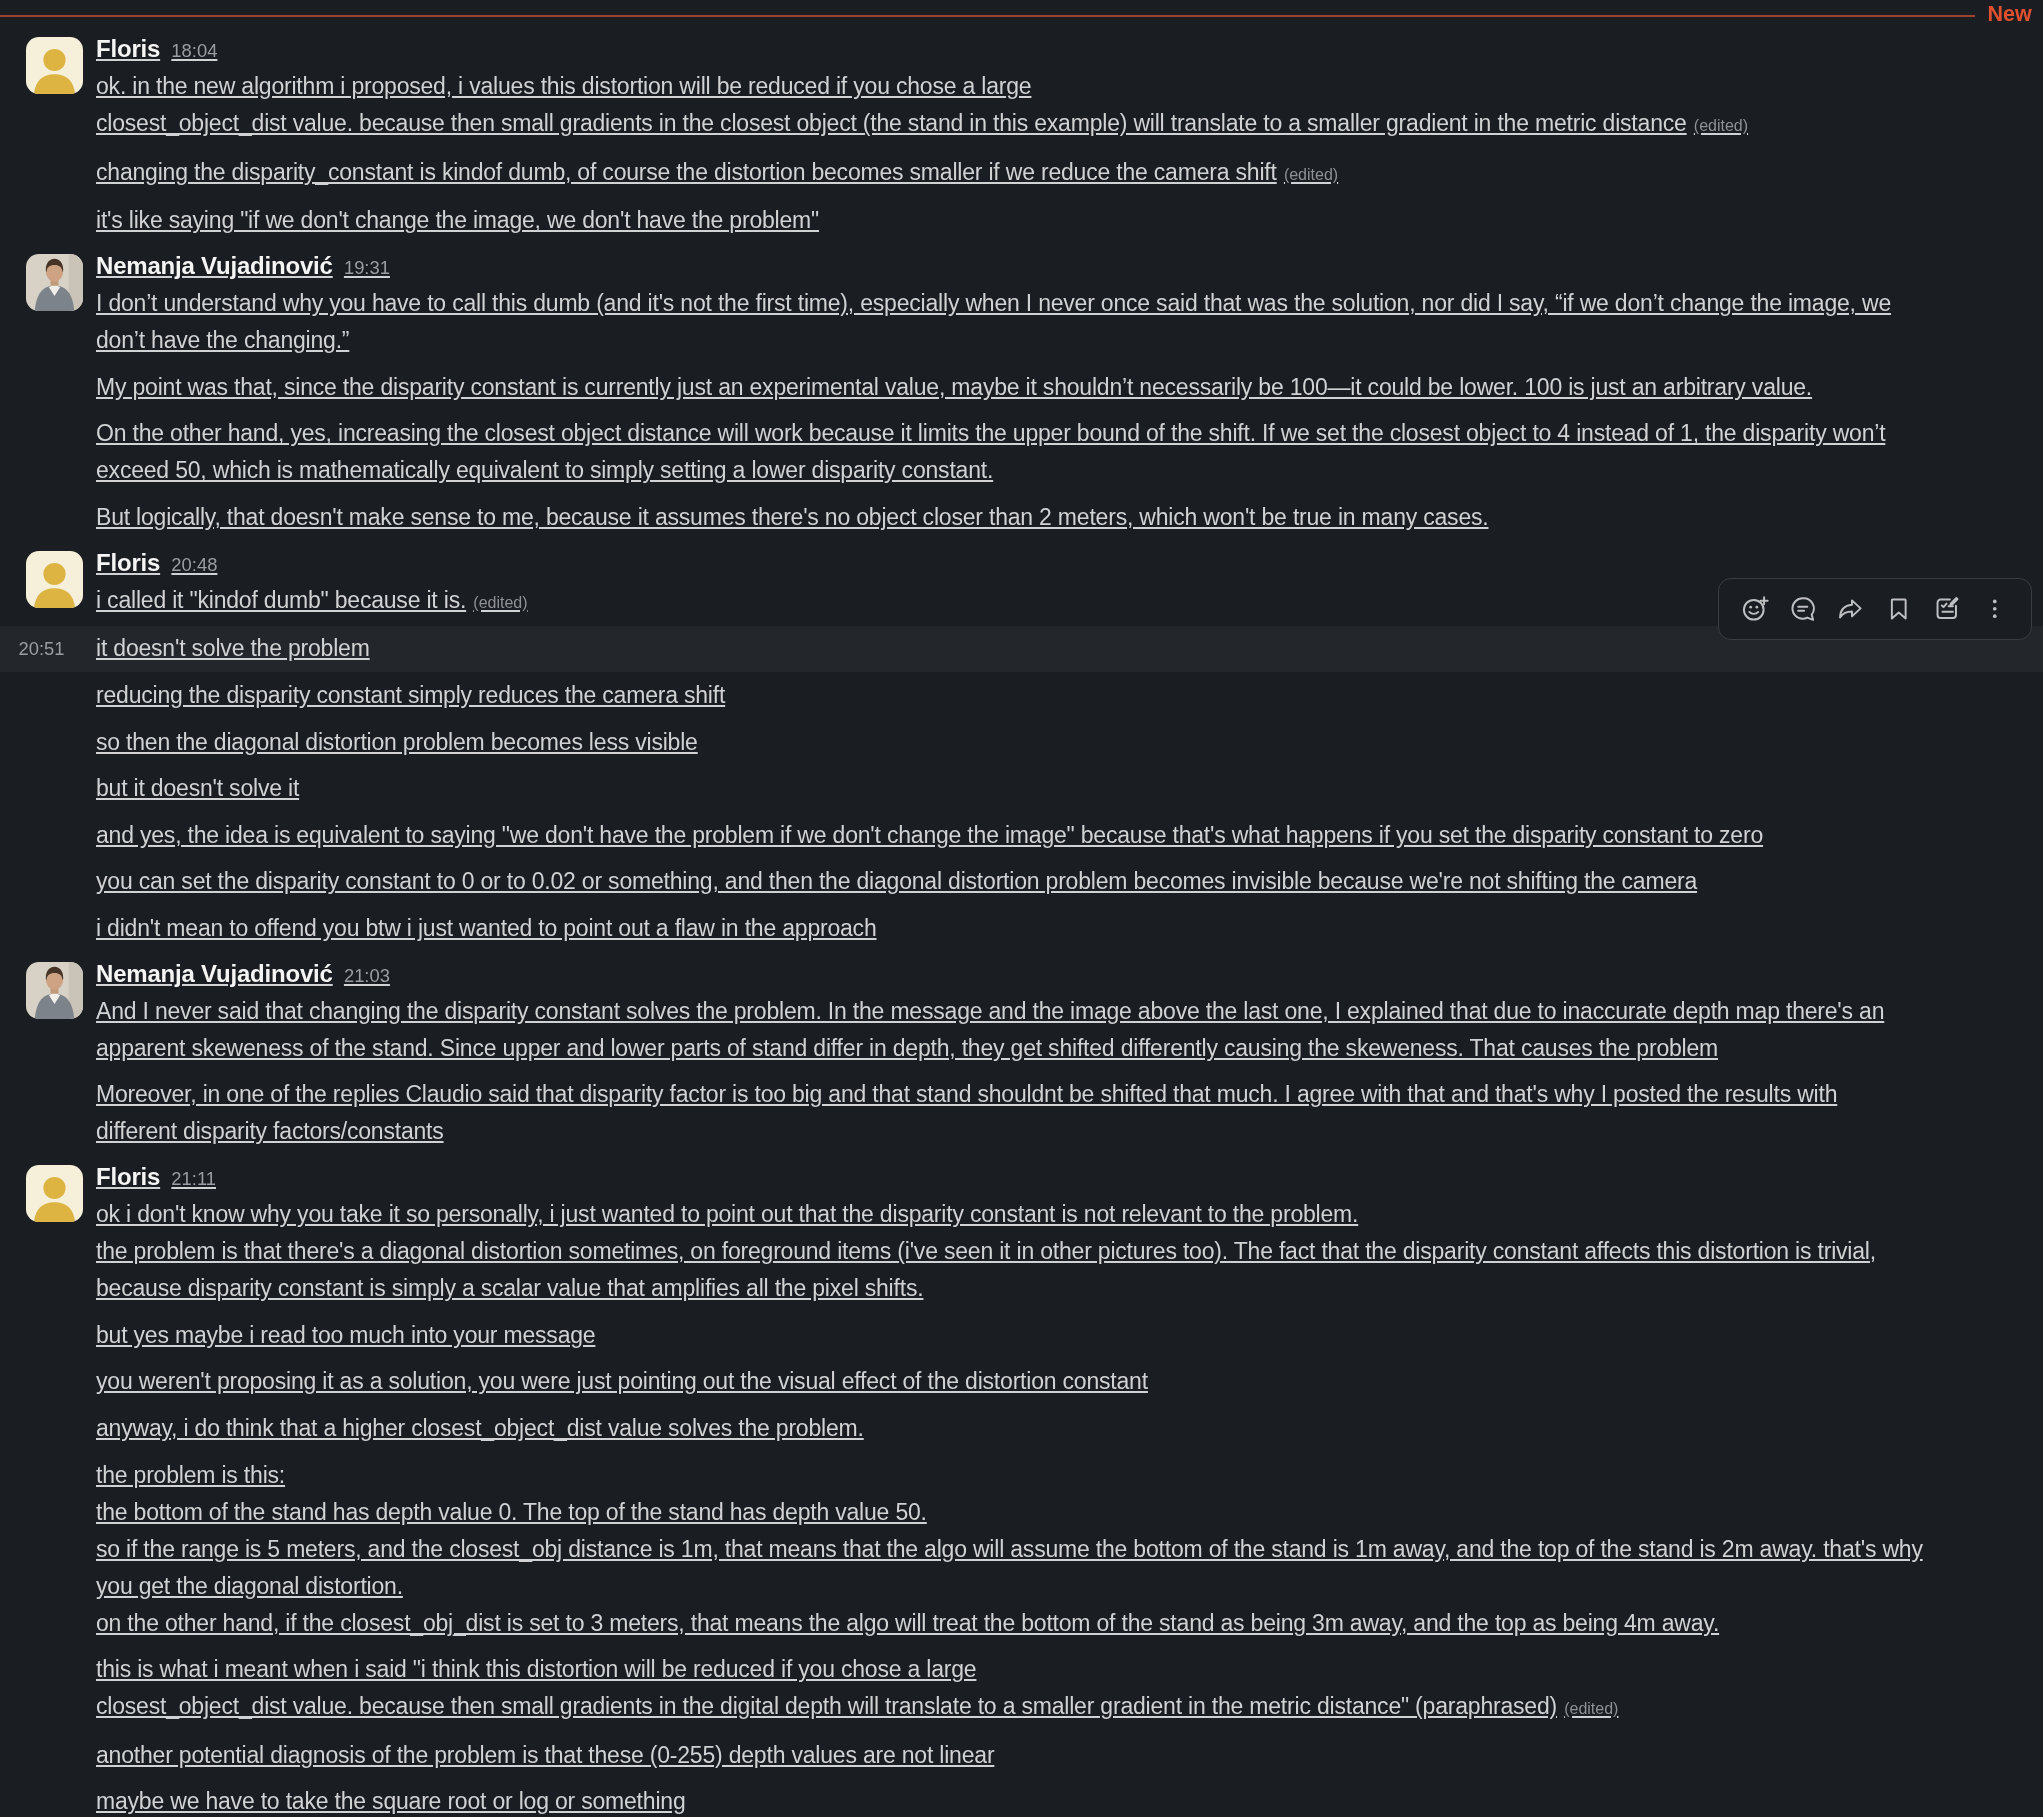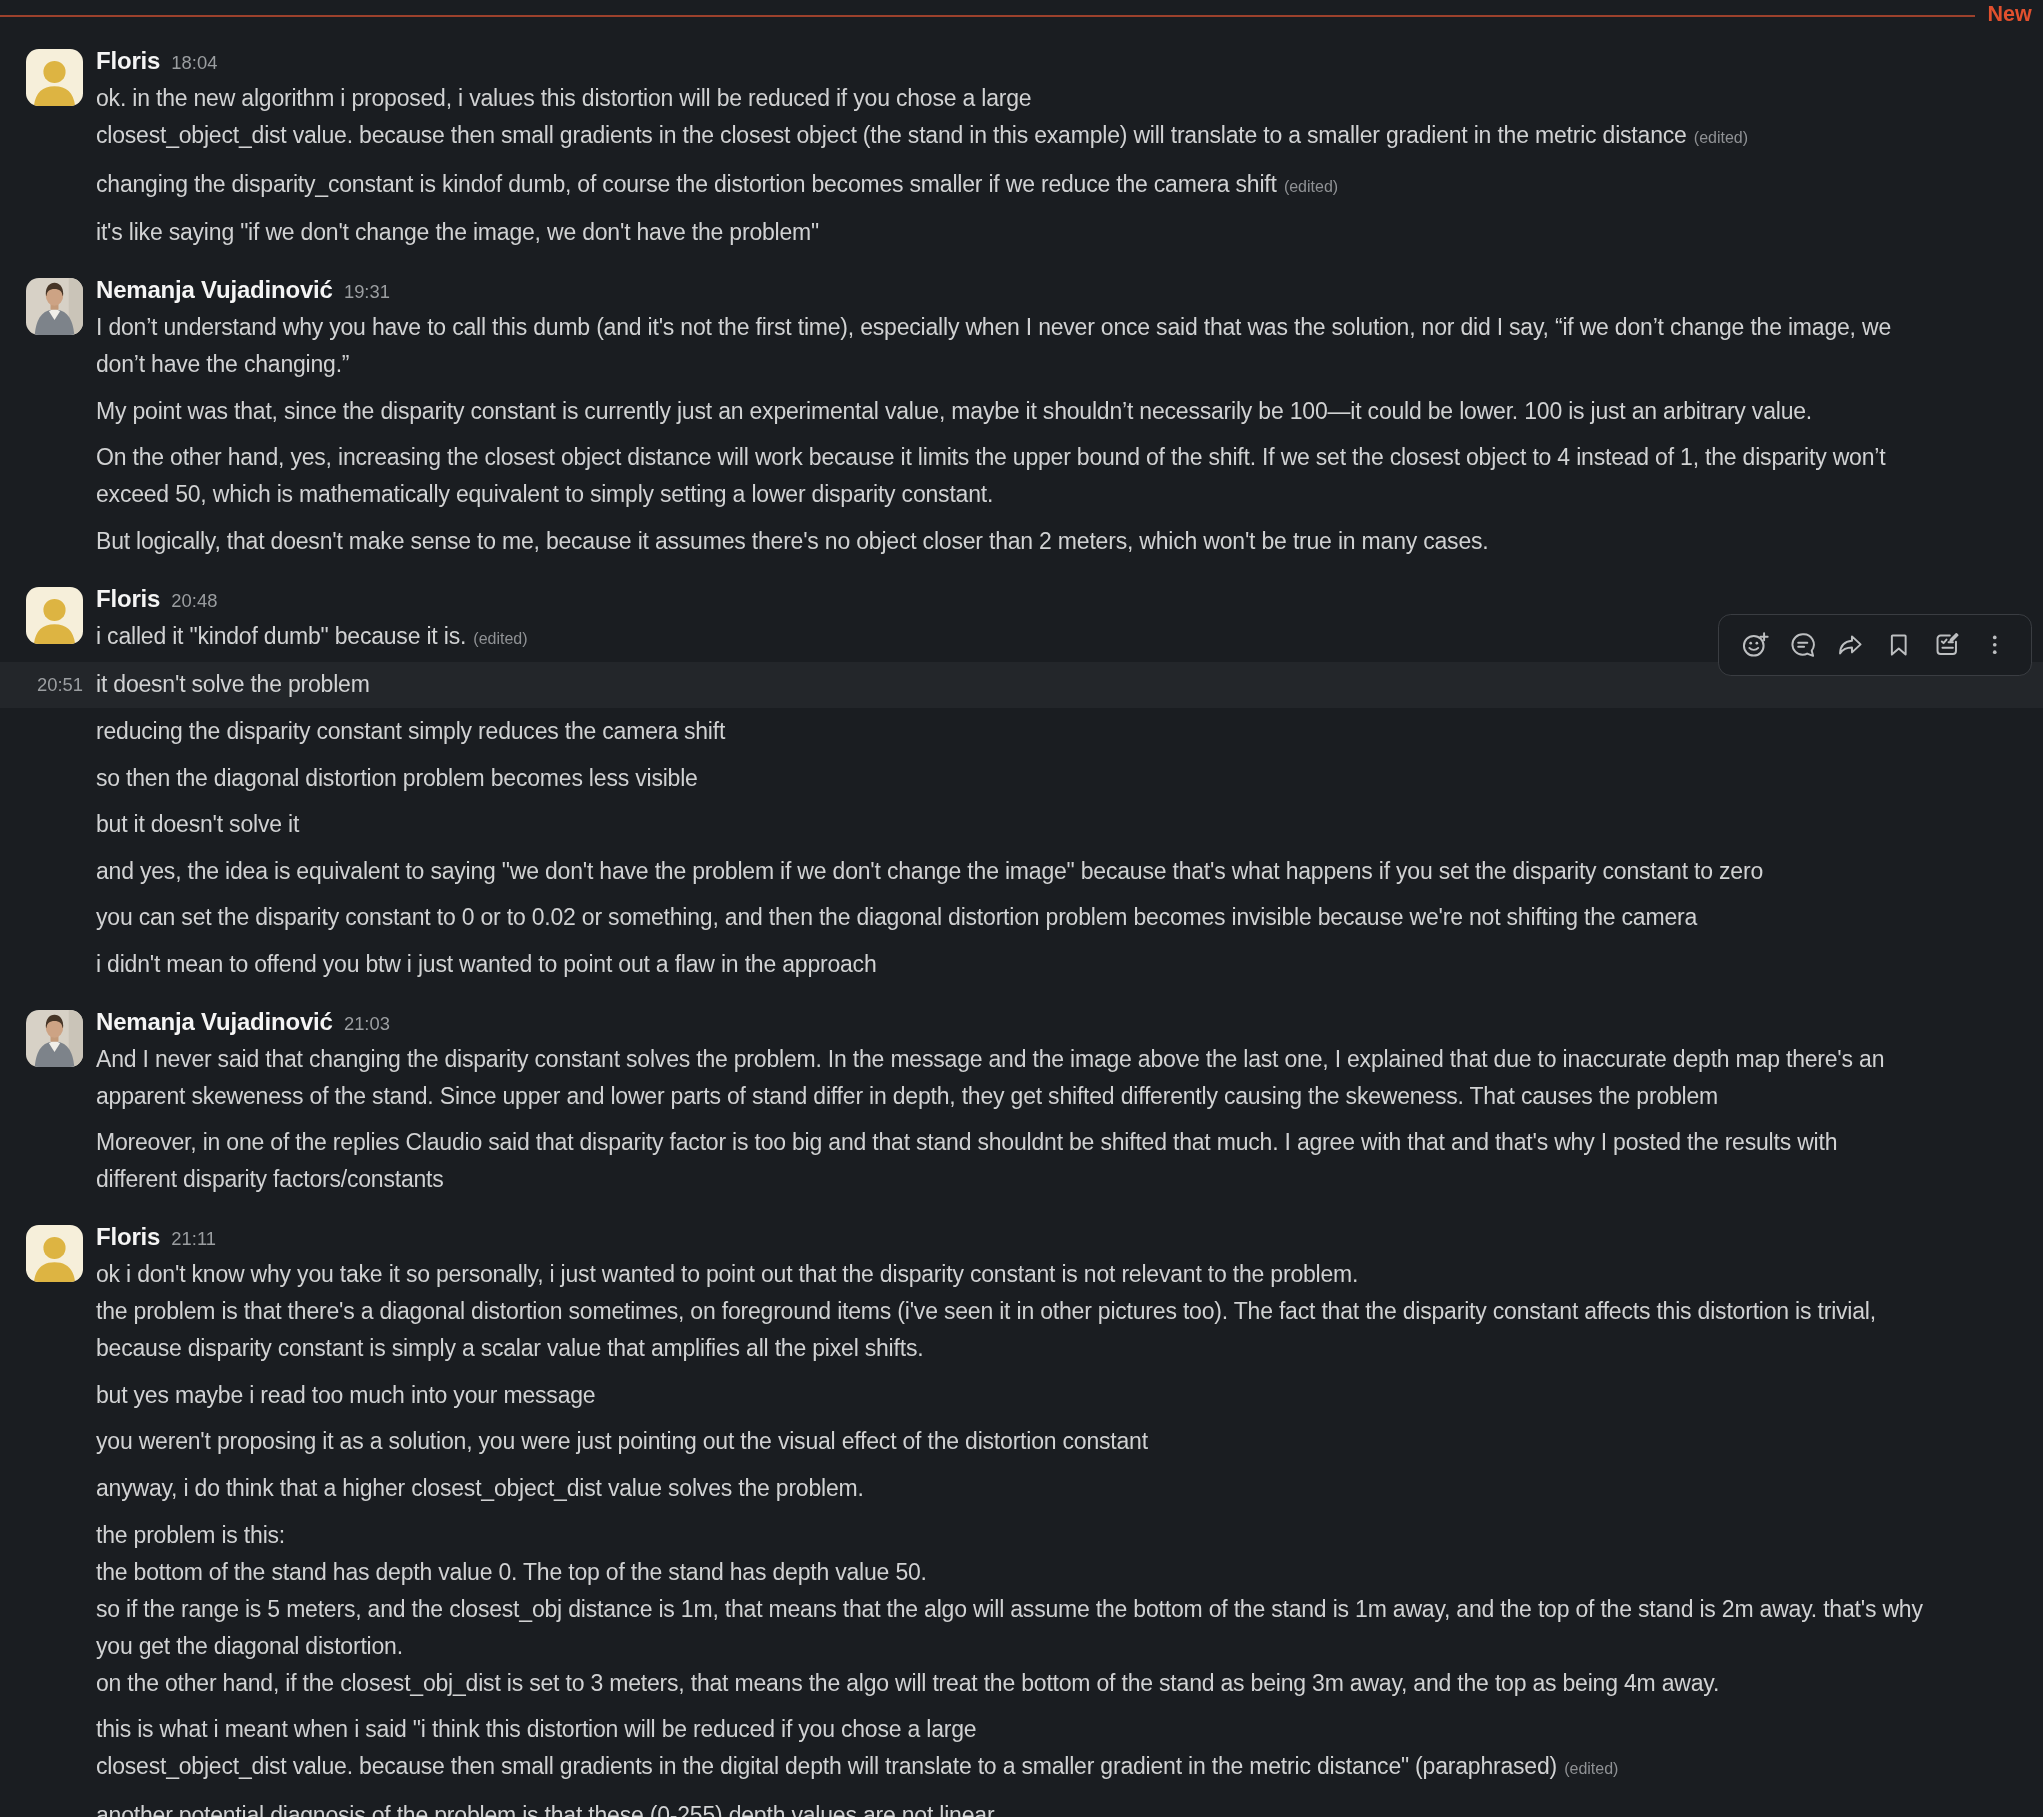--- a/index.html
+++ b/index.html
@@ -6,32 +6,32 @@
   body {
     width:2043px; height:1818px; overflow:hidden;
     background:#1a1d21; color:#d1d2d3;
     font-family:"Liberation Sans", sans-serif;
     font-size:23px; letter-spacing:-0.2px;
   }
   .divider { display:flex; align-items:center; height:22.3px; padding-top:5px; }
   .dline { flex:1; border-top:2.4px solid #9c412c; }
   .dlabel { color:#e1502e; font-weight:700; font-size:21.5px; margin:0 11.2px 0 12.8px; transform:translateY(-2.4px); letter-spacing:0; }
 
-  .group { position:relative; margin-top:17px; }
+  .group { position:relative; margin-top:5px;text-decoration:underline; }
   .avatar { position:absolute; left:25.5px; top:4.8px; width:57px; height:57px; border-radius:12.8px; overflow:hidden; }
   .avatar svg { display:block; width:57px; height:57px; }
   .ghead { padding:0 24px 0 96px; line-height:34px; white-space:nowrap; }
   .uname { font-weight:700; color:#f5f5f5; font-size:24px; letter-spacing:-0.2px; cursor:pointer; }
   .time { color:#9b9ea1; font-size:18.4px; margin-left:11.2px; letter-spacing:0; }
 
   .row { position:relative; padding:4.8px 24px 4.8px 96px; }
   .row.hl { background:#23262a; }
   .ln { line-height:37px; white-space:nowrap; }
   .edited { color:#8f9194; font-size:16px; margin-left:7.2px; letter-spacing:0; }
-  .gutter { position:absolute; left:0; top:4.8px; width:83px; text-align:right; color:#9b9ea1; font-size:18.4px; line-height:37px; letter-spacing:0; }
+  .gutter { position:absolute; left:0; top:4.8px; width:83px; text-align:center; color:#9b9ea1; font-size:18.4px; line-height:37px; letter-spacing:0; }
 
   .toolbar {
     position:absolute; top:-48px; right:11.2px; height:62px; width:314px; box-sizing:border-box;
     border:1.6px solid #3a3d42; border-radius:12.8px; background:#1a1d21;
     display:flex; align-items:center; justify-content:space-between; padding:0 17.6px; z-index:5;
   }
   .tbtn { width:37px; height:46px; display:flex; align-items:center; justify-content:center; cursor:pointer; }
   .icon { width:29.5px; height:29.5px; stroke:#bdbfc1; fill:none; stroke-width:1.6; stroke-linecap:round; stroke-linejoin:round; }
   .icon .fill { fill:#bdbfc1; stroke:none; }
 </style>

